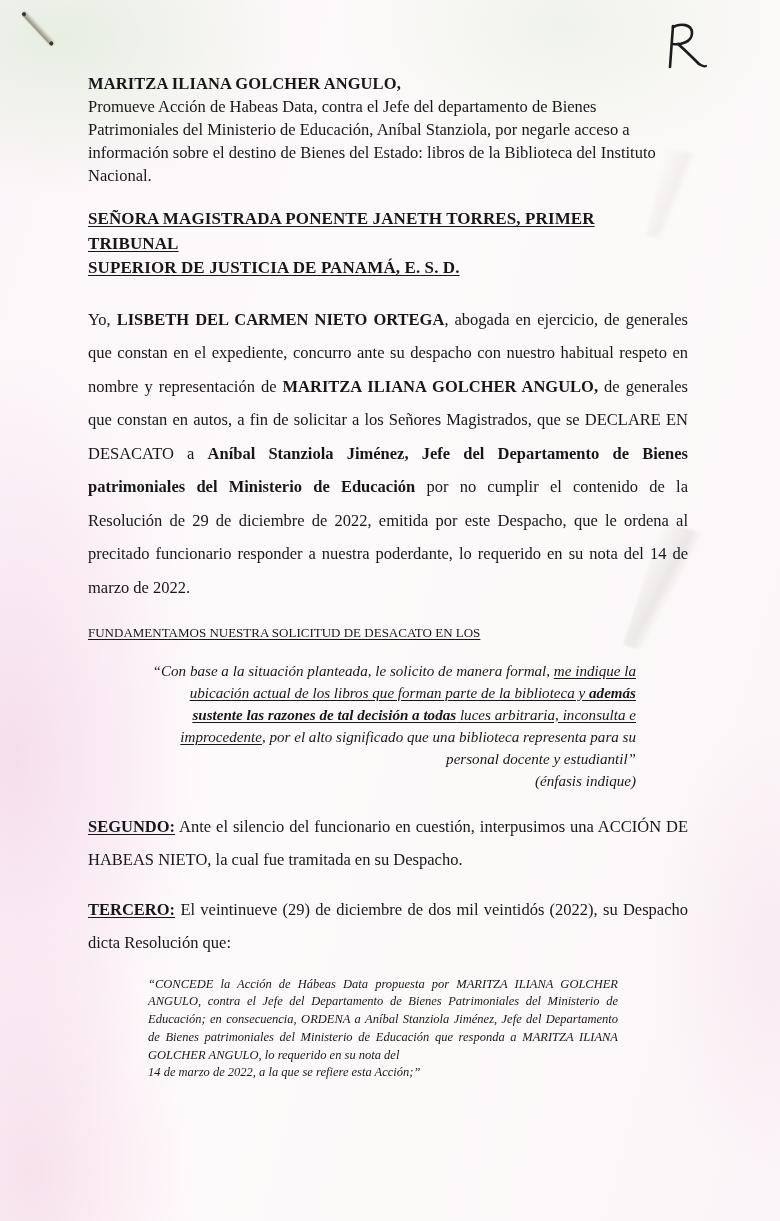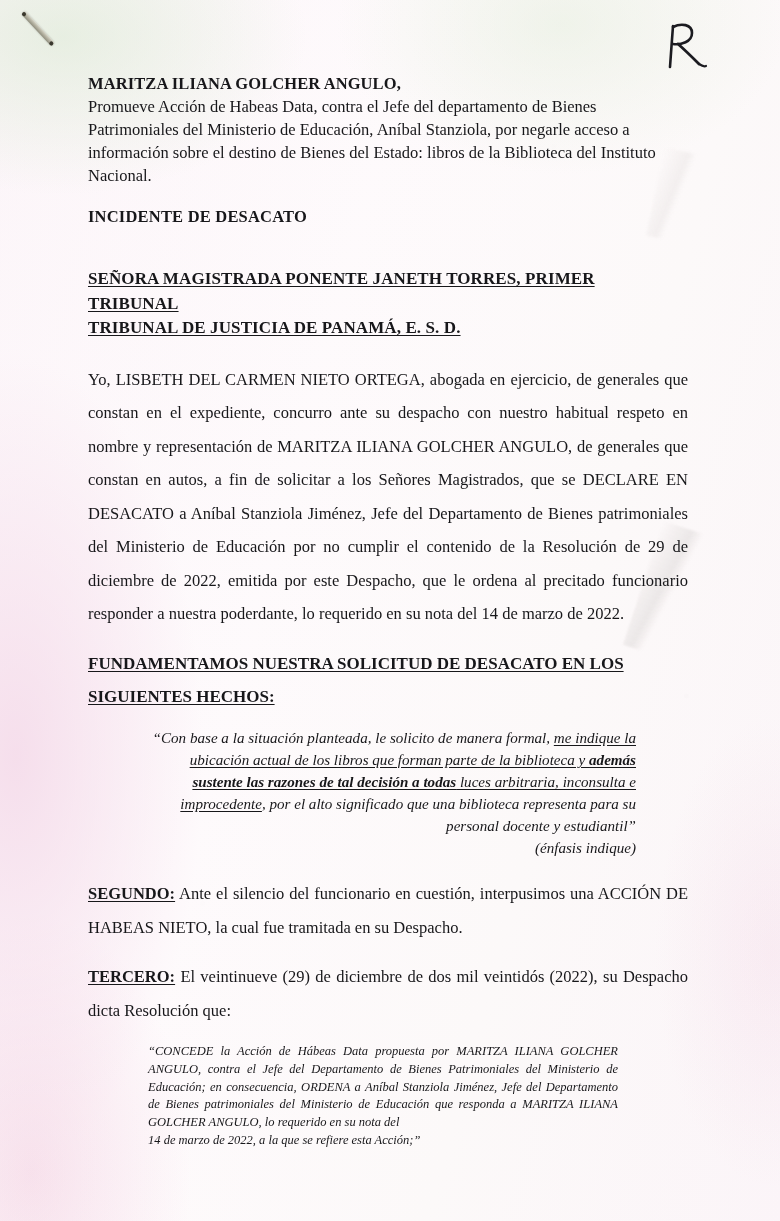--- a/index.html
+++ b/index.html
@@ -141,25 +141,25 @@
   }
   .heading-ul .u { text-decoration: underline; text-underline-offset: 2px; }
 
   .para {
     font-size: 16.5px;
     line-height: 2.03;
     text-align: justify;
     text-justify: inter-word;
     margin-bottom: 16px;
   }
-  .para b { font-weight: normal; }
+  .para b { font-weight: bold; }
 
   .heading-just {
-    font-size: 17px;
-    font-weight: bold;
+    font-size: 13px;
+    font-weight: normal;
     line-height: 1.95;
     text-align: justify;
     text-justify: inter-word;
     text-decoration: underline;
     text-underline-offset: 2px;
     margin-bottom: 12px;
   }
   .heading-just > span { display: block; }
   .heading-just .lastline { text-align: left; }
 
@@ -221,34 +221,32 @@
     </svg>
   </div>
 
   <div class="content">
 
     <p class="blk caption">
       <span class="nm">MARITZA ILIANA GOLCHER ANGULO,</span><br>
       <span>Promueve Acción de Habeas Data, contra el Jefe del departamento de Bienes Patrimoniales del Ministerio de Educación, Aníbal Stanziola, por negarle acceso a información sobre el destino de Bienes del Estado: libros de la Biblioteca del Instituto Nacional.</span>
     </p>
 
-    <p class="blk heading-plain">INCIDENTE DE DESACATO</p>
 
     <p class="blk heading-ul">
       <span class="u">SEÑORA MAGISTRADA PONENTE JANETH TORRES, PRIMER TRIBUNAL</span><br>
-      <span class="u">TRIBUNAL DE JUSTICIA DE PANAMÁ, E. S. D.</span>
+      <span class="u">SUPERIOR DE JUSTICIA DE PANAMÁ, E. S. D.</span>
     </p>
 
     <p class="blk para">
       <span>Yo, </span><b>LISBETH DEL CARMEN NIETO ORTEGA</b><span>, abogada en ejercicio, de generales que constan en el expediente, concurro ante su despacho con nuestro habitual respeto en nombre y representación de </span><b>MARITZA ILIANA GOLCHER ANGULO,</b><span> de generales que constan en autos, a fin de solicitar a los Señores Magistrados, que se DECLARE EN DESACATO a </span><b>Aníbal Stanziola Jiménez, Jefe del Departamento de Bienes patrimoniales del Ministerio de Educación</b><span> por no cumplir el contenido de la Resolución de 29 de diciembre de 2022, emitida por este Despacho, que le ordena al precitado funcionario responder a nuestra poderdante, lo requerido en su nota del 14 de marzo de 2022.</span>
     </p>
 
     <p class="blk heading-just">
       <span>FUNDAMENTAMOS NUESTRA SOLICITUD DE DESACATO EN LOS</span>
-      <span class="lastline">SIGUIENTES HECHOS:</span>
     </p>
 
 
     <div class="quote-a">
       <span>“Con base a la situación planteada, le solicito de manera formal, </span><span class="ul">me indique la ubicación actual de los libros que forman parte de la biblioteca y </span><span class="ulb">además sustente las razones de tal decisión a todas</span><span class="ul"> luces arbitraria, inconsulta e improcedente</span><span>, por el alto significado que una biblioteca representa para su personal docente y estudiantil”</span><br>
       <span>(énfasis indique)</span>
     </div>
 
     <p class="blk para">
       <span class="lead">SEGUNDO:</span><span>  Ante el silencio del funcionario en cuestión, interpusimos una ACCIÓN DE HABEAS NIETO, la cual fue tramitada en su Despacho.</span>

